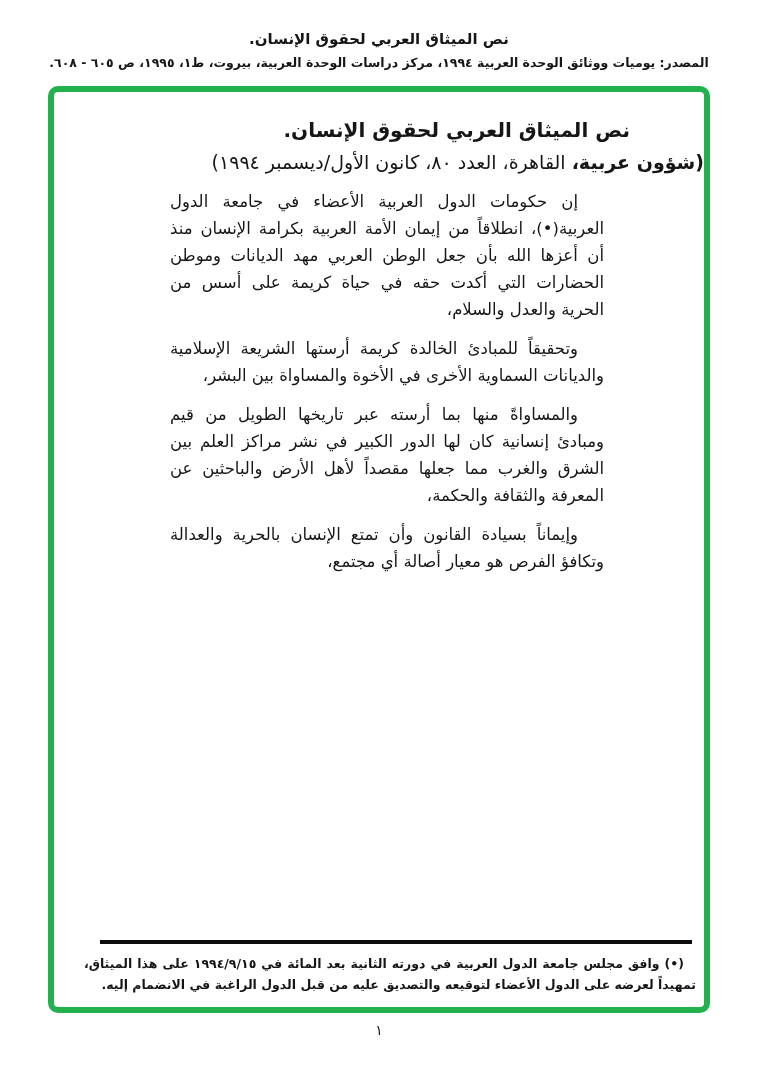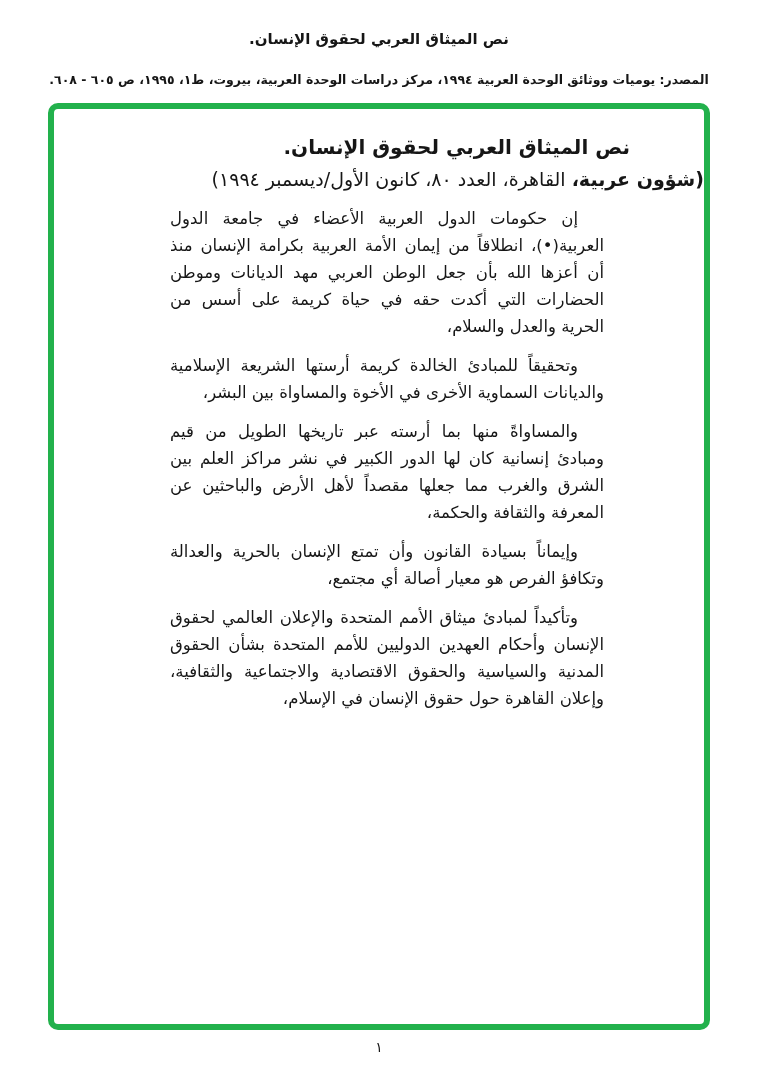--- a/index.html
+++ b/index.html
@@ -6,21 +6,21 @@
   html, body { margin: 0; padding: 0; }
   body {
     width: 758px; height: 1078px;
     background: #ffffff;
     color: #161616;
     font-family: "DejaVu Sans", sans-serif;
     overflow: hidden;
   }
   .page-header { padding-top: 30px; text-align: center; }
   .header-title { font-size: 15px; font-weight: bold; }
-  .header-source { font-size: 12.5px; font-weight: bold; margin-top: 24px; padding: 0 22px; }
+  .header-source { font-size: 12.5px; font-weight: bold; margin-top: 7px; padding: 0 22px; }
 
   .frame {
     width: 662px; height: 927px;
     margin: 16px auto 0;
     border: 6px solid #22b14c;
     border-radius: 10px;
     position: relative;
     padding-top: 26px;
     overflow: hidden;
     background: #ffffff;
@@ -60,18 +60,21 @@
   <div class="doc-subtitle">
     <span class="journal">(شؤون عربية،</span>
     <span>القاهرة، العدد ٨٠، كانون الأول/ديسمبر ١٩٩٤)</span>
   </div>
 
   <div class="doc-body">
     <p>إن حكومات الدول العربية الأعضاء في جامعة الدول العربية(•)، انطلاقاً من إيمان الأمة العربية بكرامة الإنسان منذ أن أعزها الله بأن جعل الوطن العربي مهد الديانات وموطن الحضارات التي أكدت حقه في حياة كريمة على أسس من الحرية والعدل والسلام،</p>
     <p>وتحقيقاً للمبادئ الخالدة كريمة أرستها الشريعة الإسلامية والديانات السماوية الأخرى في الأخوة والمساواة بين البشر،</p>
     <p>والمساواةً منها بما أرسته عبر تاريخها الطويل من قيم ومبادئ إنسانية كان لها الدور الكبير في نشر مراكز العلم بين الشرق والغرب مما جعلها مقصداً لأهل الأرض والباحثين عن المعرفة والثقافة والحكمة،</p>
     <p>وإيماناً بسيادة القانون وأن تمتع الإنسان بالحرية والعدالة وتكافؤ الفرص هو معيار أصالة أي مجتمع،</p>
-    <p>وتأكيداً لمبادئ ميثاق الأمم المتحدة والإعلان العالمي لحقوق الإنسان وأحكام العهدين الدوليين للأمم المتحدة بشأن الحقوق المدنية والسياسية والحقوق الاقتصادية والاجتماعية والثقافية، وإعلان القاهرة حول حقوق الإنسان في الإسلام،</p>
   </div>
 
+  <div class="footnote-area">
+    <div class="footnote-separator"></div>
+    <div class="footnote-text">(•) وافق مجلس جامعة الدول العربية في دورته الثانية بعد المائة في ١٩٩٤/٩/١٥ على هذا الميثاق، تمهيداً لعرضه على الدول الأعضاء لتوقيعه والتصديق عليه من قبل الدول الراغبة في الانضمام إليه.</div>
+  </div>
 </div>
 
 <div class="page-number">١</div>
 
 </body></html>

